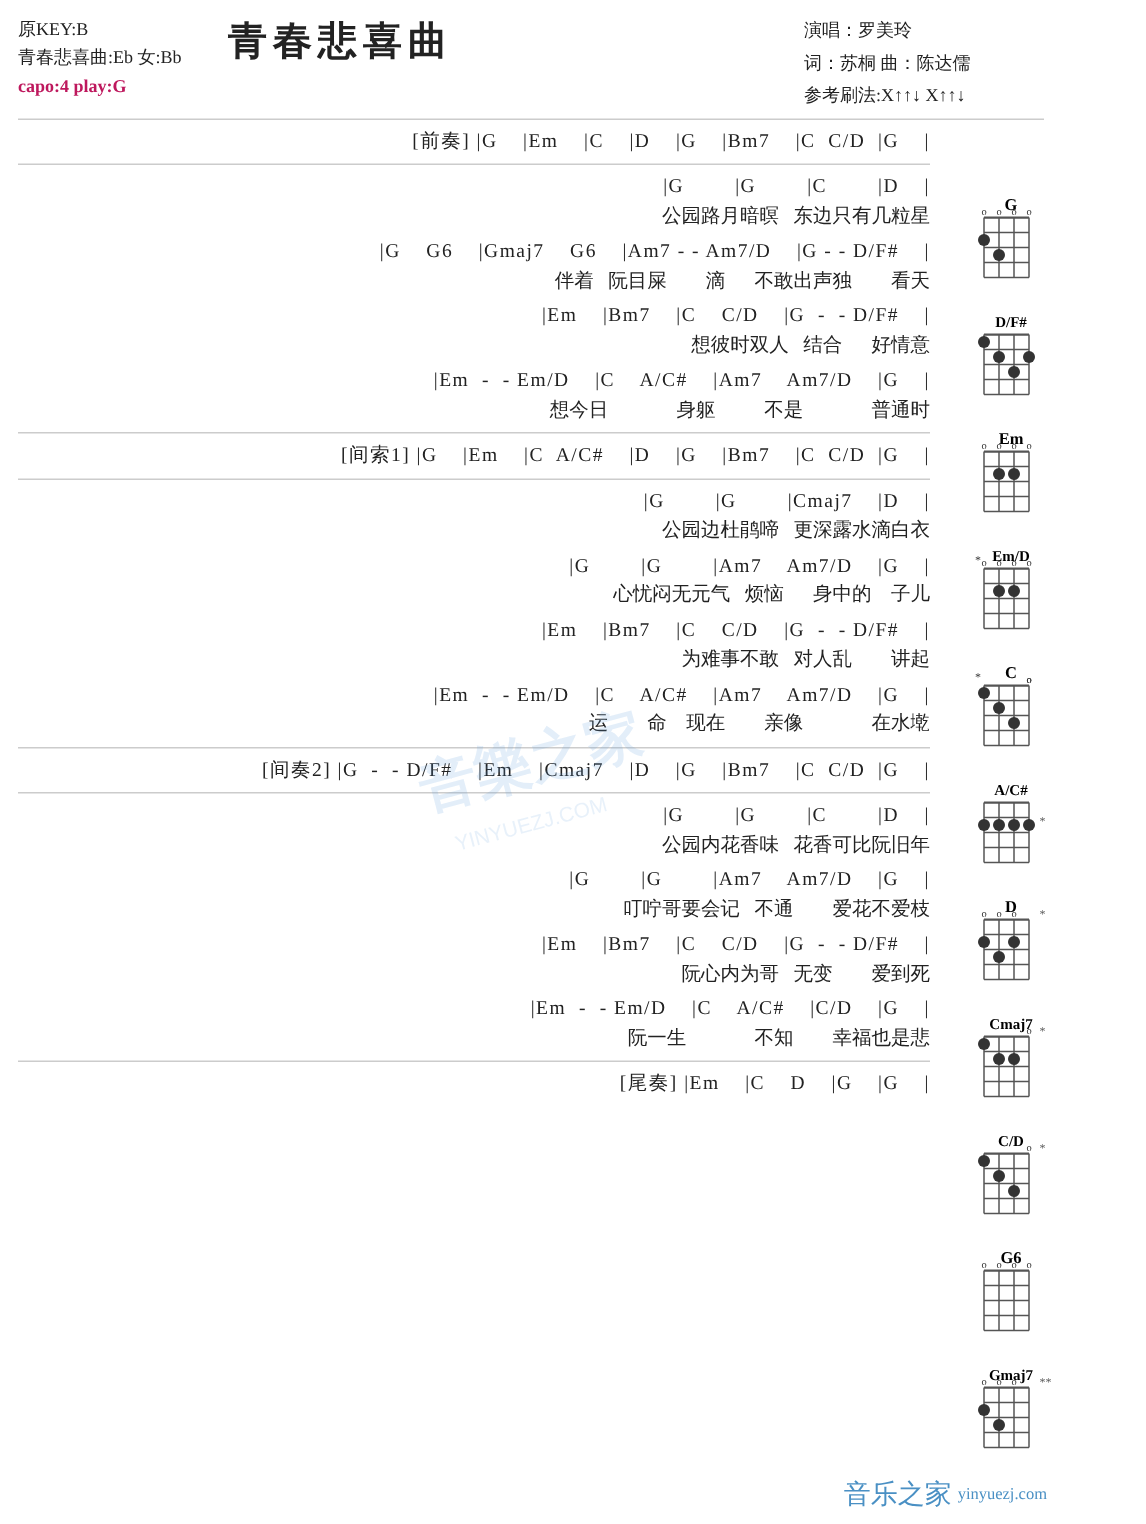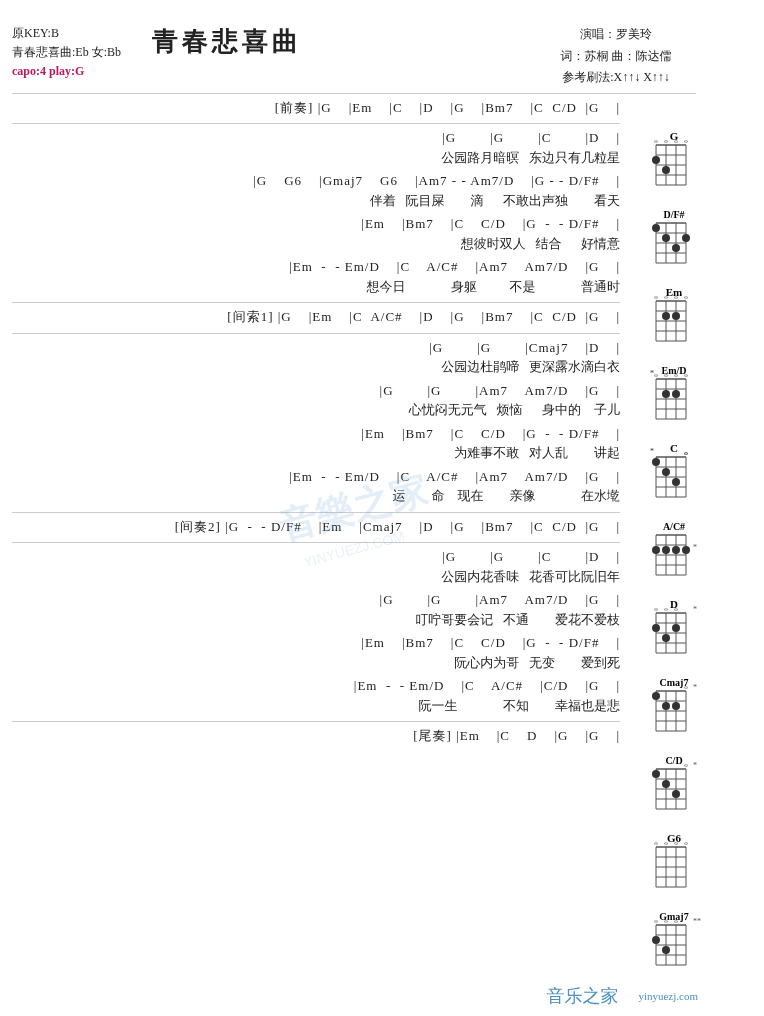--- a/index.html
+++ b/index.html
@@ -8,21 +8,21 @@
       min-height: 1016px;
       background: #fff;
       font-family: 'SimSun', '宋体', serif;
       font-size: 13px;
       color: #222;
       position: relative;
     }
     .page {
       width: 708px;
       min-height: 1016px;
-      padding: 24px 12px;
+      padding: 10px 12px;
       position: relative;
     }
     .header {
       display: flex;
       justify-content: space-between;
       align-items: flex-start;
       margin-bottom: 4px;
     }
     .title-center {
       text-align: left;
@@ -37,21 +37,21 @@
       line-height: 1.6;
       min-width: 140px;
     }
     .meta-left .capo {
       color: #be185d;
       font-weight: bold;
     }
     .meta-right {
       font-size: 12px;
       line-height: 1.8;
-      text-align: center;
+      text-align: left;
       min-width: 160px;
     }
     .watermark {
       position: absolute;
       top: 50%;
       left: 50%;
       transform: translate(-50%, -50%) rotate(-15deg);
       font-size: 38px;
       color: rgba(100,160,220,0.18);
       white-space: nowrap;
@@ -425,18 +425,18 @@
 
     <div class="section">
       <div class="chord-line">[尾奏] |Em    |C    D    |G    |G    |</div>
     </div>
 
   </div>
 
   <div class="watermark">音樂之家</div>
   <div style="position:absolute;top:54%;left:50%;transform:translate(-50%,-50%) rotate(-15deg);font-size:14px;color:rgba(100,160,220,0.15);white-space:nowrap;pointer-events:none;z-index:10;font-family:Arial,sans-serif;">YINYUEZJ.COM</div>
 
-  <div style="position:absolute;bottom:8px;right:10px;display:flex;align-items:center;gap:20px;">
+  <div style="position:absolute;bottom:8px;right:10px;display:flex;align-items:center;gap:4px;">
     <span style="font-size:18px;color:#4a90c4;font-family:'SimHei',sans-serif;">音乐之家</span>
     <span style="font-size:11px;color:#4a90c4;">yinyuezj.com</span>
   </div>
 
 </div>
 
 </body></html>

